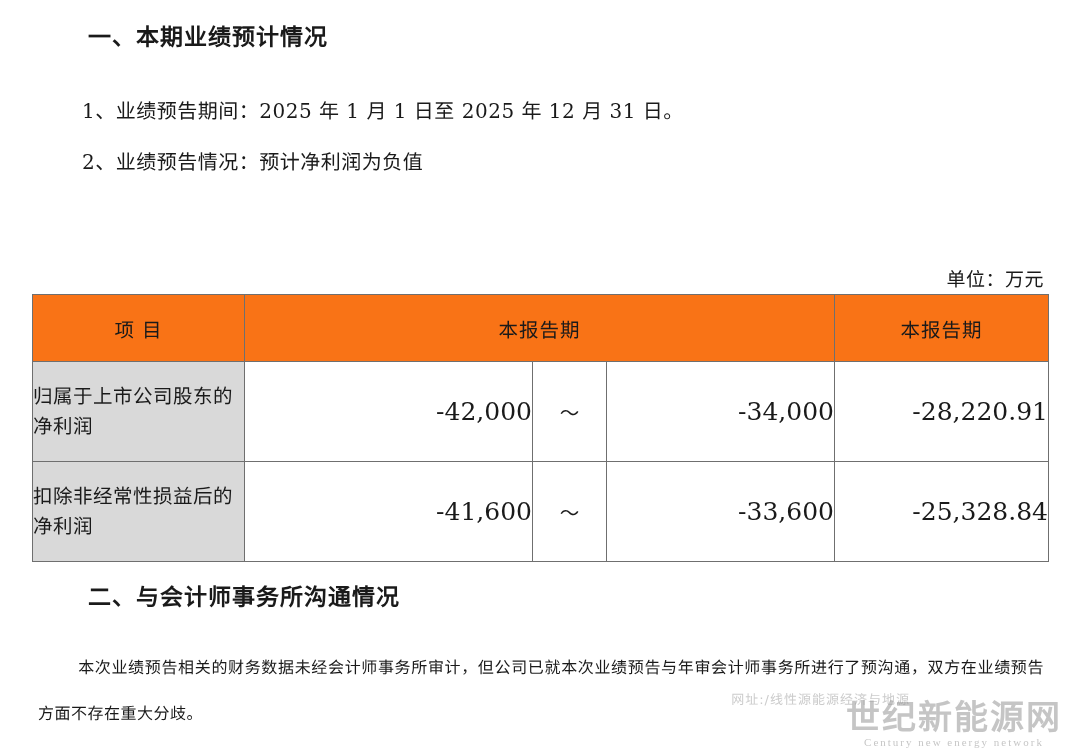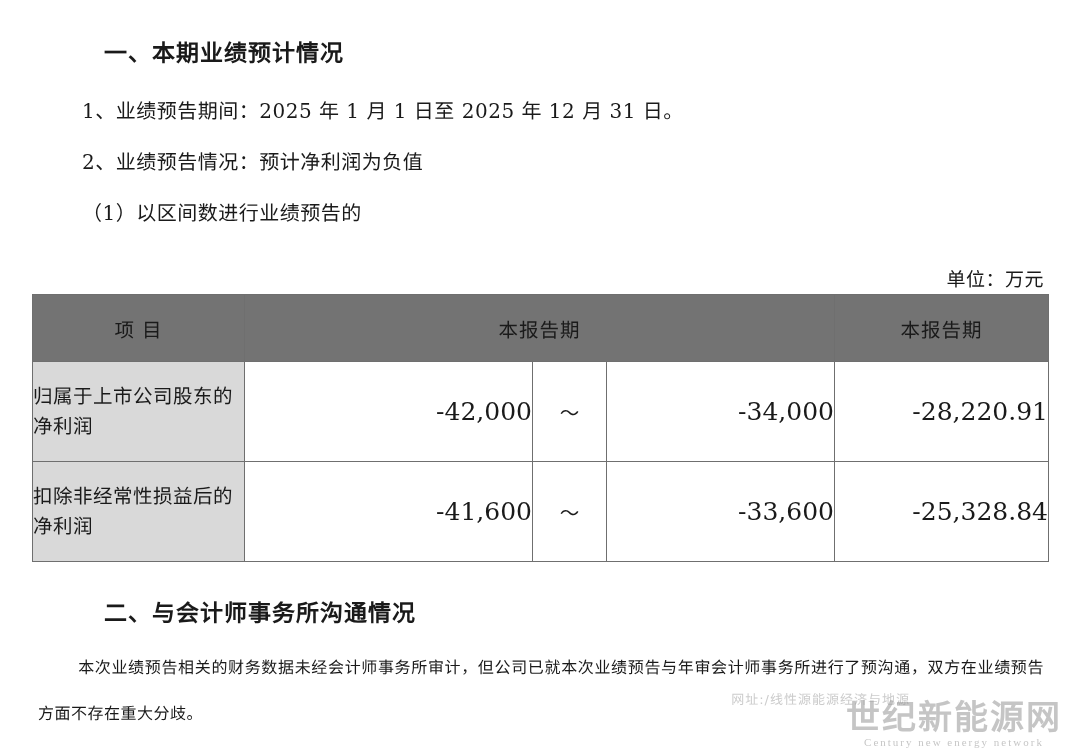--- a/index.html
+++ b/index.html
@@ -20,21 +20,21 @@
     position: relative;
     width: 1080px;
     height: 756px;
     box-sizing: border-box;
     padding: 0 32px;
   }
 
   h2.section-title {
     font-size: 23px;
     font-weight: bold;
-    margin: 16px;
+    margin: 0;
     padding: 0;
     letter-spacing: 1px;
   }
   #heading-1 {
     position: absolute;
     left: 88px;
     top: 18px;
   }
   #heading-2 {
     position: absolute;
@@ -73,21 +73,21 @@
     width: 1016px;
     table-layout: fixed;
     font-size: 19px;
   }
   table.fin td {
     border: 1px solid #6f6f6f;
     padding: 0;
     vertical-align: middle;
   }
   thead td {
-    background: #737373;
+    background: #f97316;
     text-align: center;
     height: 66px;
     font-size: 19.5px;
     letter-spacing: 1px;
   }
   td.row-head {
     background: #d9d9d9;
     padding: 8px 10px 8px 10px;
     line-height: 30px;
     font-size: 19.5px;
@@ -164,21 +164,20 @@
 <body>
 
 <div class="page">
 
   <h2 class="section-title" id="heading-1">一、本期业绩预计情况</h2>
 
   <div class="body-line" id="para-1">1、业绩预告期间：2025 年 1 月 1 日至 2025 年 12 月 31 日。</div>
 
   <div class="body-line" id="para-2">2、业绩预告情况：预计净利润为负值</div>
 
-  <div class="body-line" id="para-3">（1）以区间数进行业绩预告的</div>
 
   <div class="unit-label">单位：万元</div>
 
   <div class="tbl-wrap">
     <table class="fin">
       <colgroup>
         <col class="c0">
           <col class="c1">
           <col class="c2">
           <col class="c3">

